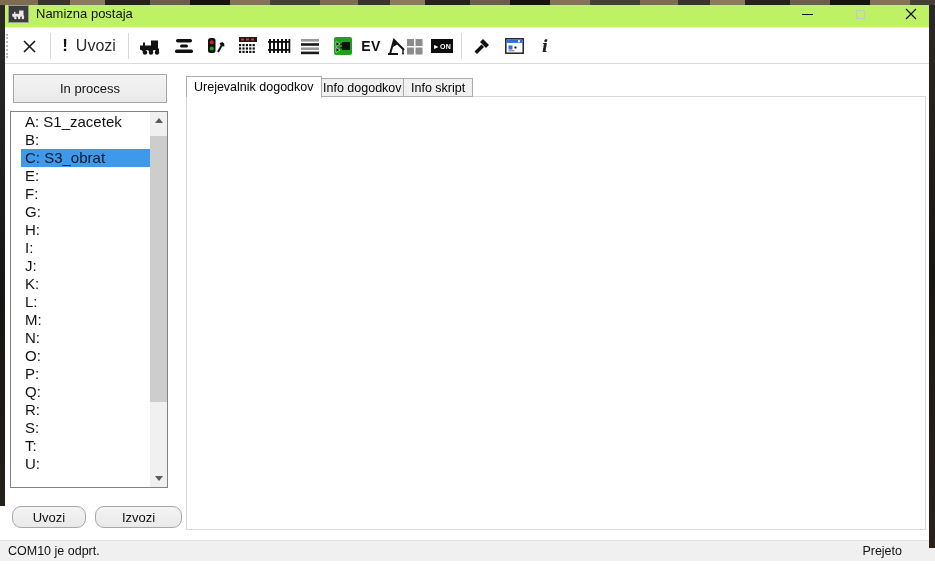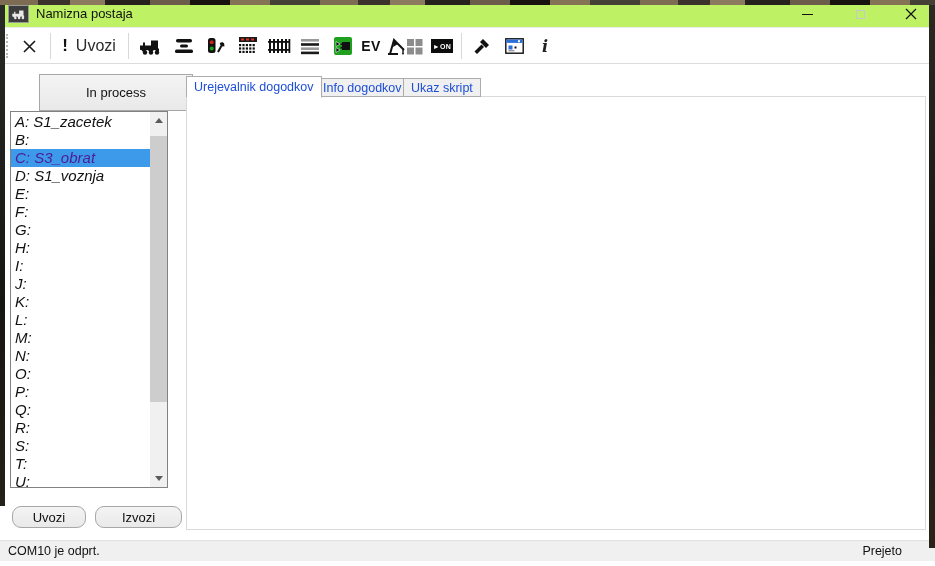--- a/index.html
+++ b/index.html
@@ -29,37 +29,37 @@
   .tb-item { position:absolute; top:4px; height:28px; display:flex; align-items:center; justify-content:center; }
   .tb-sep { position:absolute; top:5px; width:1px; height:26px; background:#d8d8d8; }
   .stop-bang { font-size:17px; font-weight:bold; color:#111; }
   .stop-text { font-size:16px; color:#2b2b2b; margin-left:8px; }
   .ev-text { font-size:14px; font-weight:bold; color:#111; letter-spacing:0.5px; }
   .pom-box { width:22px; height:14px; background:#0c0c0c; color:#fff; font-size:7px; font-weight:bold; display:flex; align-items:center; justify-content:center; letter-spacing:0.3px; }
   .info-i { font-family:"DejaVu Serif", serif; font-style:italic; font-weight:bold; font-size:16px; color:#222; }
 
   
   .btn { background:linear-gradient(#f4f4f4,#e9e9e9); border:1px solid #a7a7a7; color:#111; display:flex; align-items:center; justify-content:center; font-size:13px; }
-  .in-process { position:absolute; left:13px; top:74px; width:154px; height:37px;margin-left:26px; }
+  .in-process { position:absolute; left:13px; top:74px; width:154px; height:29px; }
   .listbox { position:absolute; left:10px; top:111px; width:158px; height:377px; border:1px solid #828282; background:#fff; overflow:hidden; }
-  .list-items { position:absolute; left:0; top:1px; right:17px;font-style:italic; }
+  .list-items { position:absolute; left:10px; top:1px; right:17px; }
   .list-item { height:18px; line-height:18px; font-size:15px; color:#111; padding-left:4px; white-space:nowrap; }
-  .list-item.selected { background:var(--selection_blue,#3d9aea); color:#4c1d95; }
+  .list-item.selected { background:var(--selection_blue,#3d9aea); color:#0f172a; }
   .vscroll { position:absolute; right:0; top:0; width:17px; height:100%; background:#f0f0f0; }
   .scroll-arrow { position:absolute; left:0; width:17px; height:17px; display:flex; align-items:center; justify-content:center; }
   .arr-up { top:0; } .arr-down { bottom:0; }
   .tri-up { width:0; height:0; border-left:4px solid transparent; border-right:4px solid transparent; border-bottom:5px solid #5a5a5a; }
   .tri-down { width:0; height:0; border-left:4px solid transparent; border-right:4px solid transparent; border-top:5px solid #5a5a5a; }
   .scroll-thumb { position:absolute; left:0; top:24px; width:17px; height:266px; background:#cdcdcd; }
   .btn-uvozi  { position:absolute; left:12px; top:506px; width:74px; height:22px;border-radius:9px; }
   .btn-izvozi { position:absolute; left:95px; top:506px; width:87px; height:22px;border-radius:9px; }
 
   
   .tab-panel { position:absolute; left:186px; top:96px; width:740px; height:434px; background:#fff; border:1px solid #d9d9d9; z-index:1; }
-  .tab { position:absolute; height:19px; top:78px; background:#f0f0f0; border:1px solid #acacac; font-size:12.5px; color:#1d4ed8; display:flex; align-items:center; padding:0 7px; z-index:2; }
+  .tab { position:absolute; height:19px; top:78px; background:#f0f0f0; border:1px solid #acacac; font-size:12.5px; color:#000000; display:flex; align-items:center; padding:0 7px; z-index:2; }
   .tab.active { top:76px; height:22px; background:#fff; border-bottom:1px solid #fff; z-index:3; }
   .tab1 { left:186px; } .tab2 { left:315px; } .tab3 { left:403px; }
 
   
   .lbl { position:absolute; font-size:13px; color:#111; white-space:nowrap; }
   .checkbox { position:absolute; left:217px; top:108px; width:13px; height:13px; background:#fff; border:1px solid #4a4a4a; display:flex; align-items:center; justify-content:center; }
   .textinput { position:absolute; left:334px; top:129px; width:161px; height:24px; border:1px solid #5f5f5f; font-family:"Liberation Sans",sans-serif; font-size:14px; padding:0 4px; color:#111; background:#fff; }
   .combo { position:absolute; border:1px solid #8a8a8a; background:linear-gradient(#f3f3f3,#e8e8e8); display:flex; align-items:center; }
   .combo-start { left:706px; top:128px; width:114px; height:26px; font-size:15px; padding-left:8px; color:#111; }
   .combo-none  { left:551px; top:156px; width:87px;  height:33px; font-size:19px; padding-left:9px; color:#111; background:#ededed; border-color:#999; }
@@ -257,21 +257,20 @@
     </div>
   </div>
 
   <button class="btn in-process">In process</button>
 
   <div class="listbox">
     <div class="list-items" id="event-list">
         <div class="list-item">A: S1_zacetek</div>
         <div class="list-item">B:</div>
         <div class="list-item selected">C: S3_obrat</div>
-        <div class="list-item">D: S1_voznja</div>
         <div class="list-item">E:</div>
         <div class="list-item">F:</div>
         <div class="list-item">G:</div>
         <div class="list-item">H:</div>
         <div class="list-item">I:</div>
         <div class="list-item">J:</div>
         <div class="list-item">K:</div>
         <div class="list-item">L:</div>
         <div class="list-item">M:</div>
         <div class="list-item">N:</div>
@@ -293,21 +292,21 @@
         </div>
     </div>
   </div>
 
   <button class="btn btn-uvozi">Uvozi</button>
   <button class="btn btn-izvozi">Izvozi</button>
 
   <div class="tab-panel"></div>
   <div class="tab tab1 active">Urejevalnik dogodkov</div>
   <div class="tab tab2">Info dogodkov</div>
-  <div class="tab tab3">Ukaz skript</div>
+  <div class="tab tab3">Info skript</div>
 
   <div class="checkbox">
     <svg width="11" height="10" viewBox="0 0 12 11">
         <path d="M1.5 5.5L4.8 9 10.5 1.5" stroke="#1a1a1a" stroke-width="1.8" fill="none"></path>
       </svg>
   </div>
   <div class="lbl" style="left:236px; top:107px;">Omogoči dogodek</div>
 
   <div class="lbl" style="left:217px; top:135px;">Ime dogodka</div>
   <input class="textinput" type="text" value="S3_obrat" style="">

